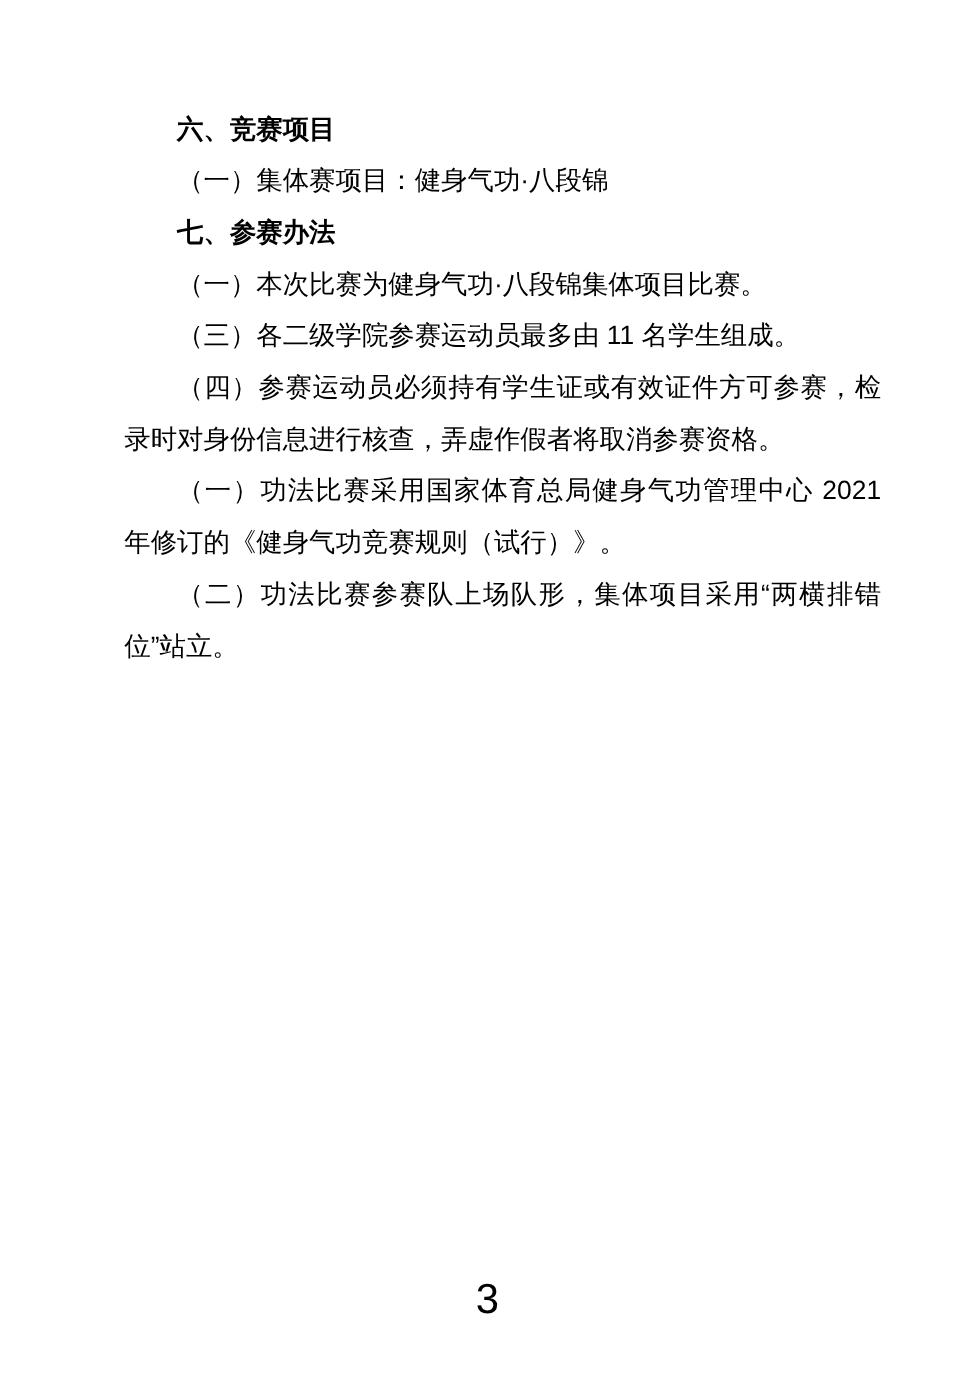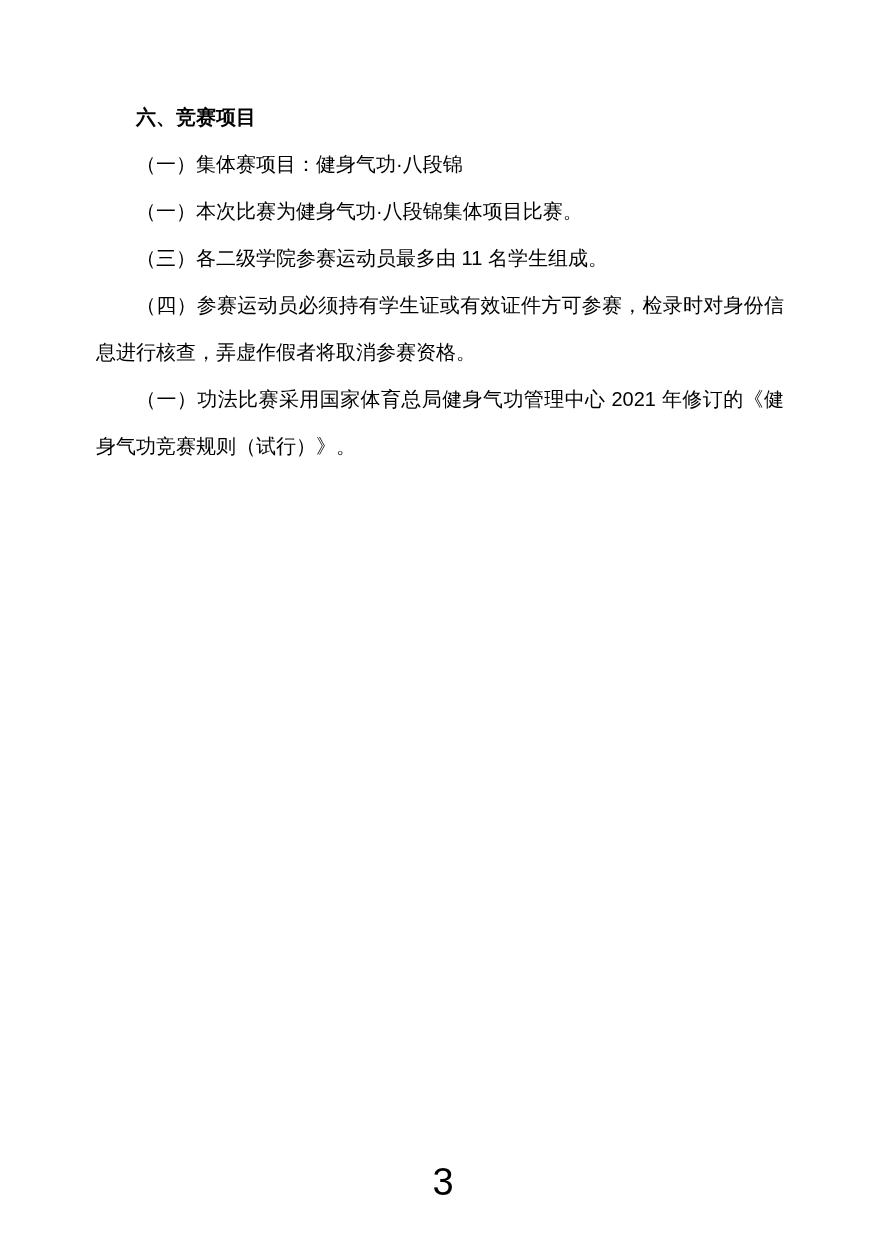--- a/index.html
+++ b/index.html
@@ -12,24 +12,24 @@
     position: relative;
     width: 886px;
     height: 1252px;
     background: #ffffff;
     color: #000000;
     font-family: "Liberation Sans", sans-serif;
     overflow: hidden;
   }
   .content {
     position: absolute;
-    left: 96px;
+    left: 113px;
     top: 94px;
     width: 688px;
-    font-size: 20px;
+    font-size: 24px;
     line-height: 47px;
     text-align: justify;
     text-justify: inter-ideograph;
   }
   .content p {
     margin: 0;
     padding: 0;
     text-indent: 2em;
   }
   .content p.heading {
@@ -47,19 +47,21 @@
     color: #000000;
   }
 </style>
 </head>
 <body>
 
 <div class="page">
   <div class="content">
     <p class="heading">六、竞赛项目</p>
     <p class="paragraph">（一）集体赛项目：健身气功·八段锦</p>
+    <p class="heading">七、参赛办法</p>
     <p class="paragraph">（一）本次比赛为健身气功·八段锦集体项目比赛。</p>
     <p class="paragraph">（三）各二级学院参赛运动员最多由 11 名学生组成。</p>
     <p class="paragraph">（四）参赛运动员必须持有学生证或有效证件方可参赛，检录时对身份信息进行核查，弄虚作假者将取消参赛资格。</p>
     <p class="paragraph">（一）功法比赛采用国家体育总局健身气功管理中心 2021 年修订的《健身气功竞赛规则（试行）》。</p>
+    <p class="paragraph">（二）功法比赛参赛队上场队形，集体项目采用“两横排错位”站立。</p>
   </div>
   <div class="page-number">3</div>
 </div>
 
 </body></html>

